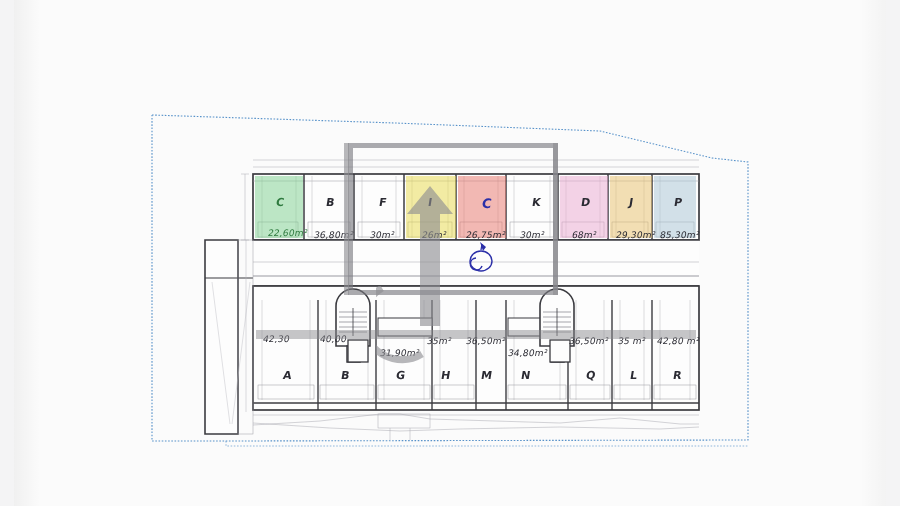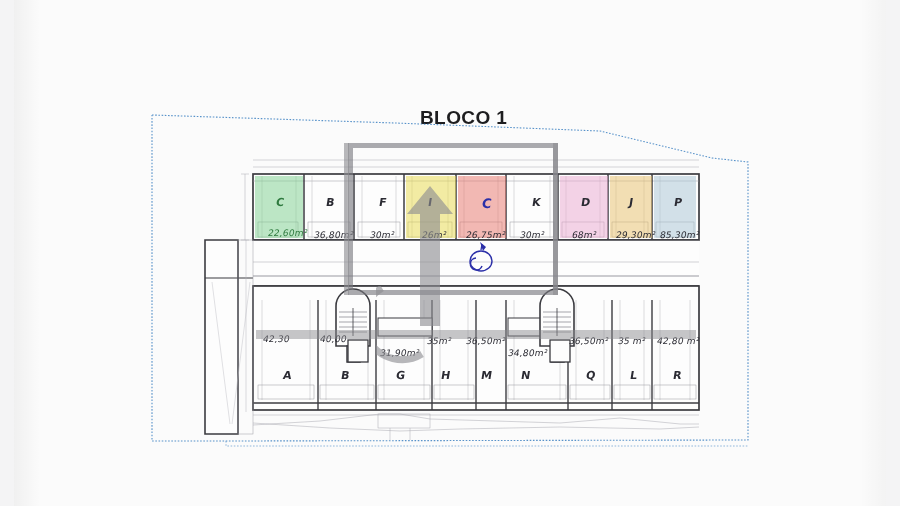--- a/index.html
+++ b/index.html
@@ -61,21 +61,20 @@
     background:rgba(135,135,141,.48);pointer-events:none;
   }
   #ov-arc{position:absolute;left:376px;top:286px;width:80px;height:80px;pointer-events:none;}
 </style>
 </head>
 <body>
 
 <div id="page">
   <div id="sheet"></div>
 
-  <div id="title">BLOCO 1</div>
 
   <svg class="plot" viewBox="0 0 900 506">
     <polyline points="152,115 395,123 600,131 712,158 748,162 748,440 226,441 152,441 152,115" fill="none" stroke="#3a7fc1" stroke-width="1.1" stroke-dasharray="1.6 1.6" opacity=".85"></polyline>
     <polyline points="226,441 226,446 748,446" fill="none" stroke="#3a7fc1" stroke-width="1" stroke-dasharray="1.6 1.6" opacity=".55"></polyline>
   </svg>
 
   <svg id="dwg" viewBox="0 0 900 506">
     <defs>
       <g id="stair">
         <path d="M0,18 A17,17 0 0 1 34,18 L34,58 L0,58 Z" fill="#fdfdfd" stroke="#3b3b40" stroke-width="1.6"></path>

